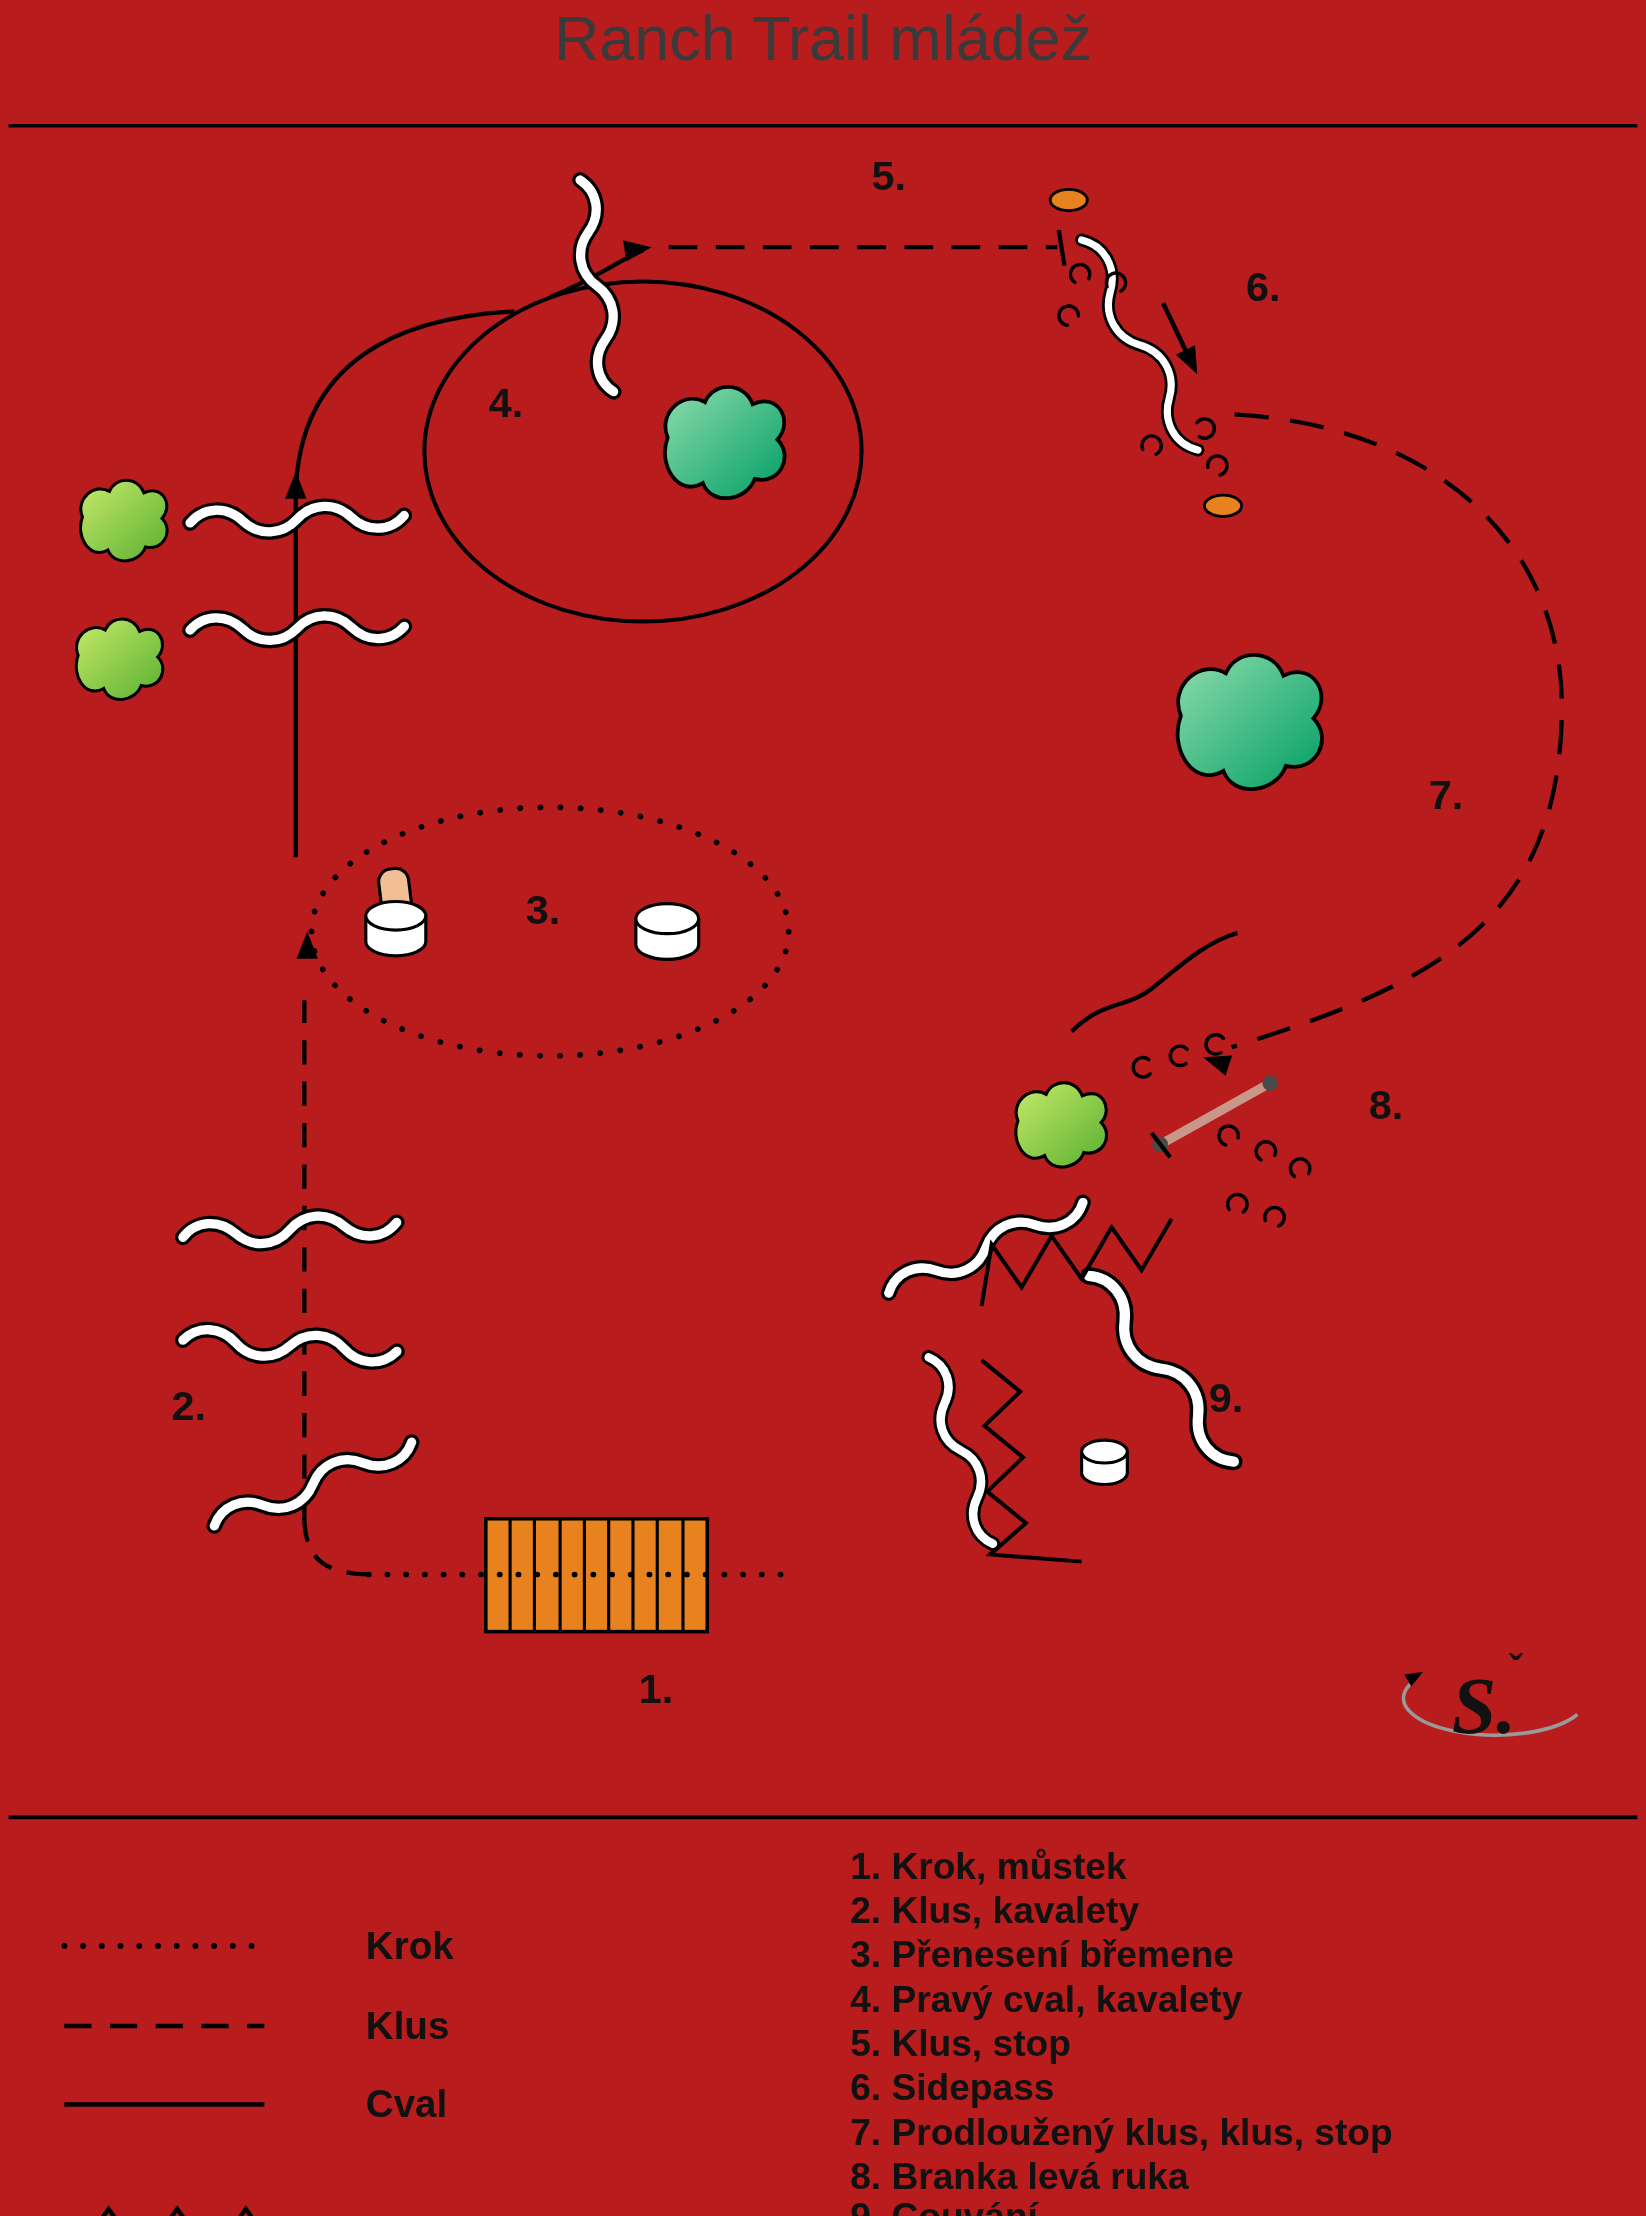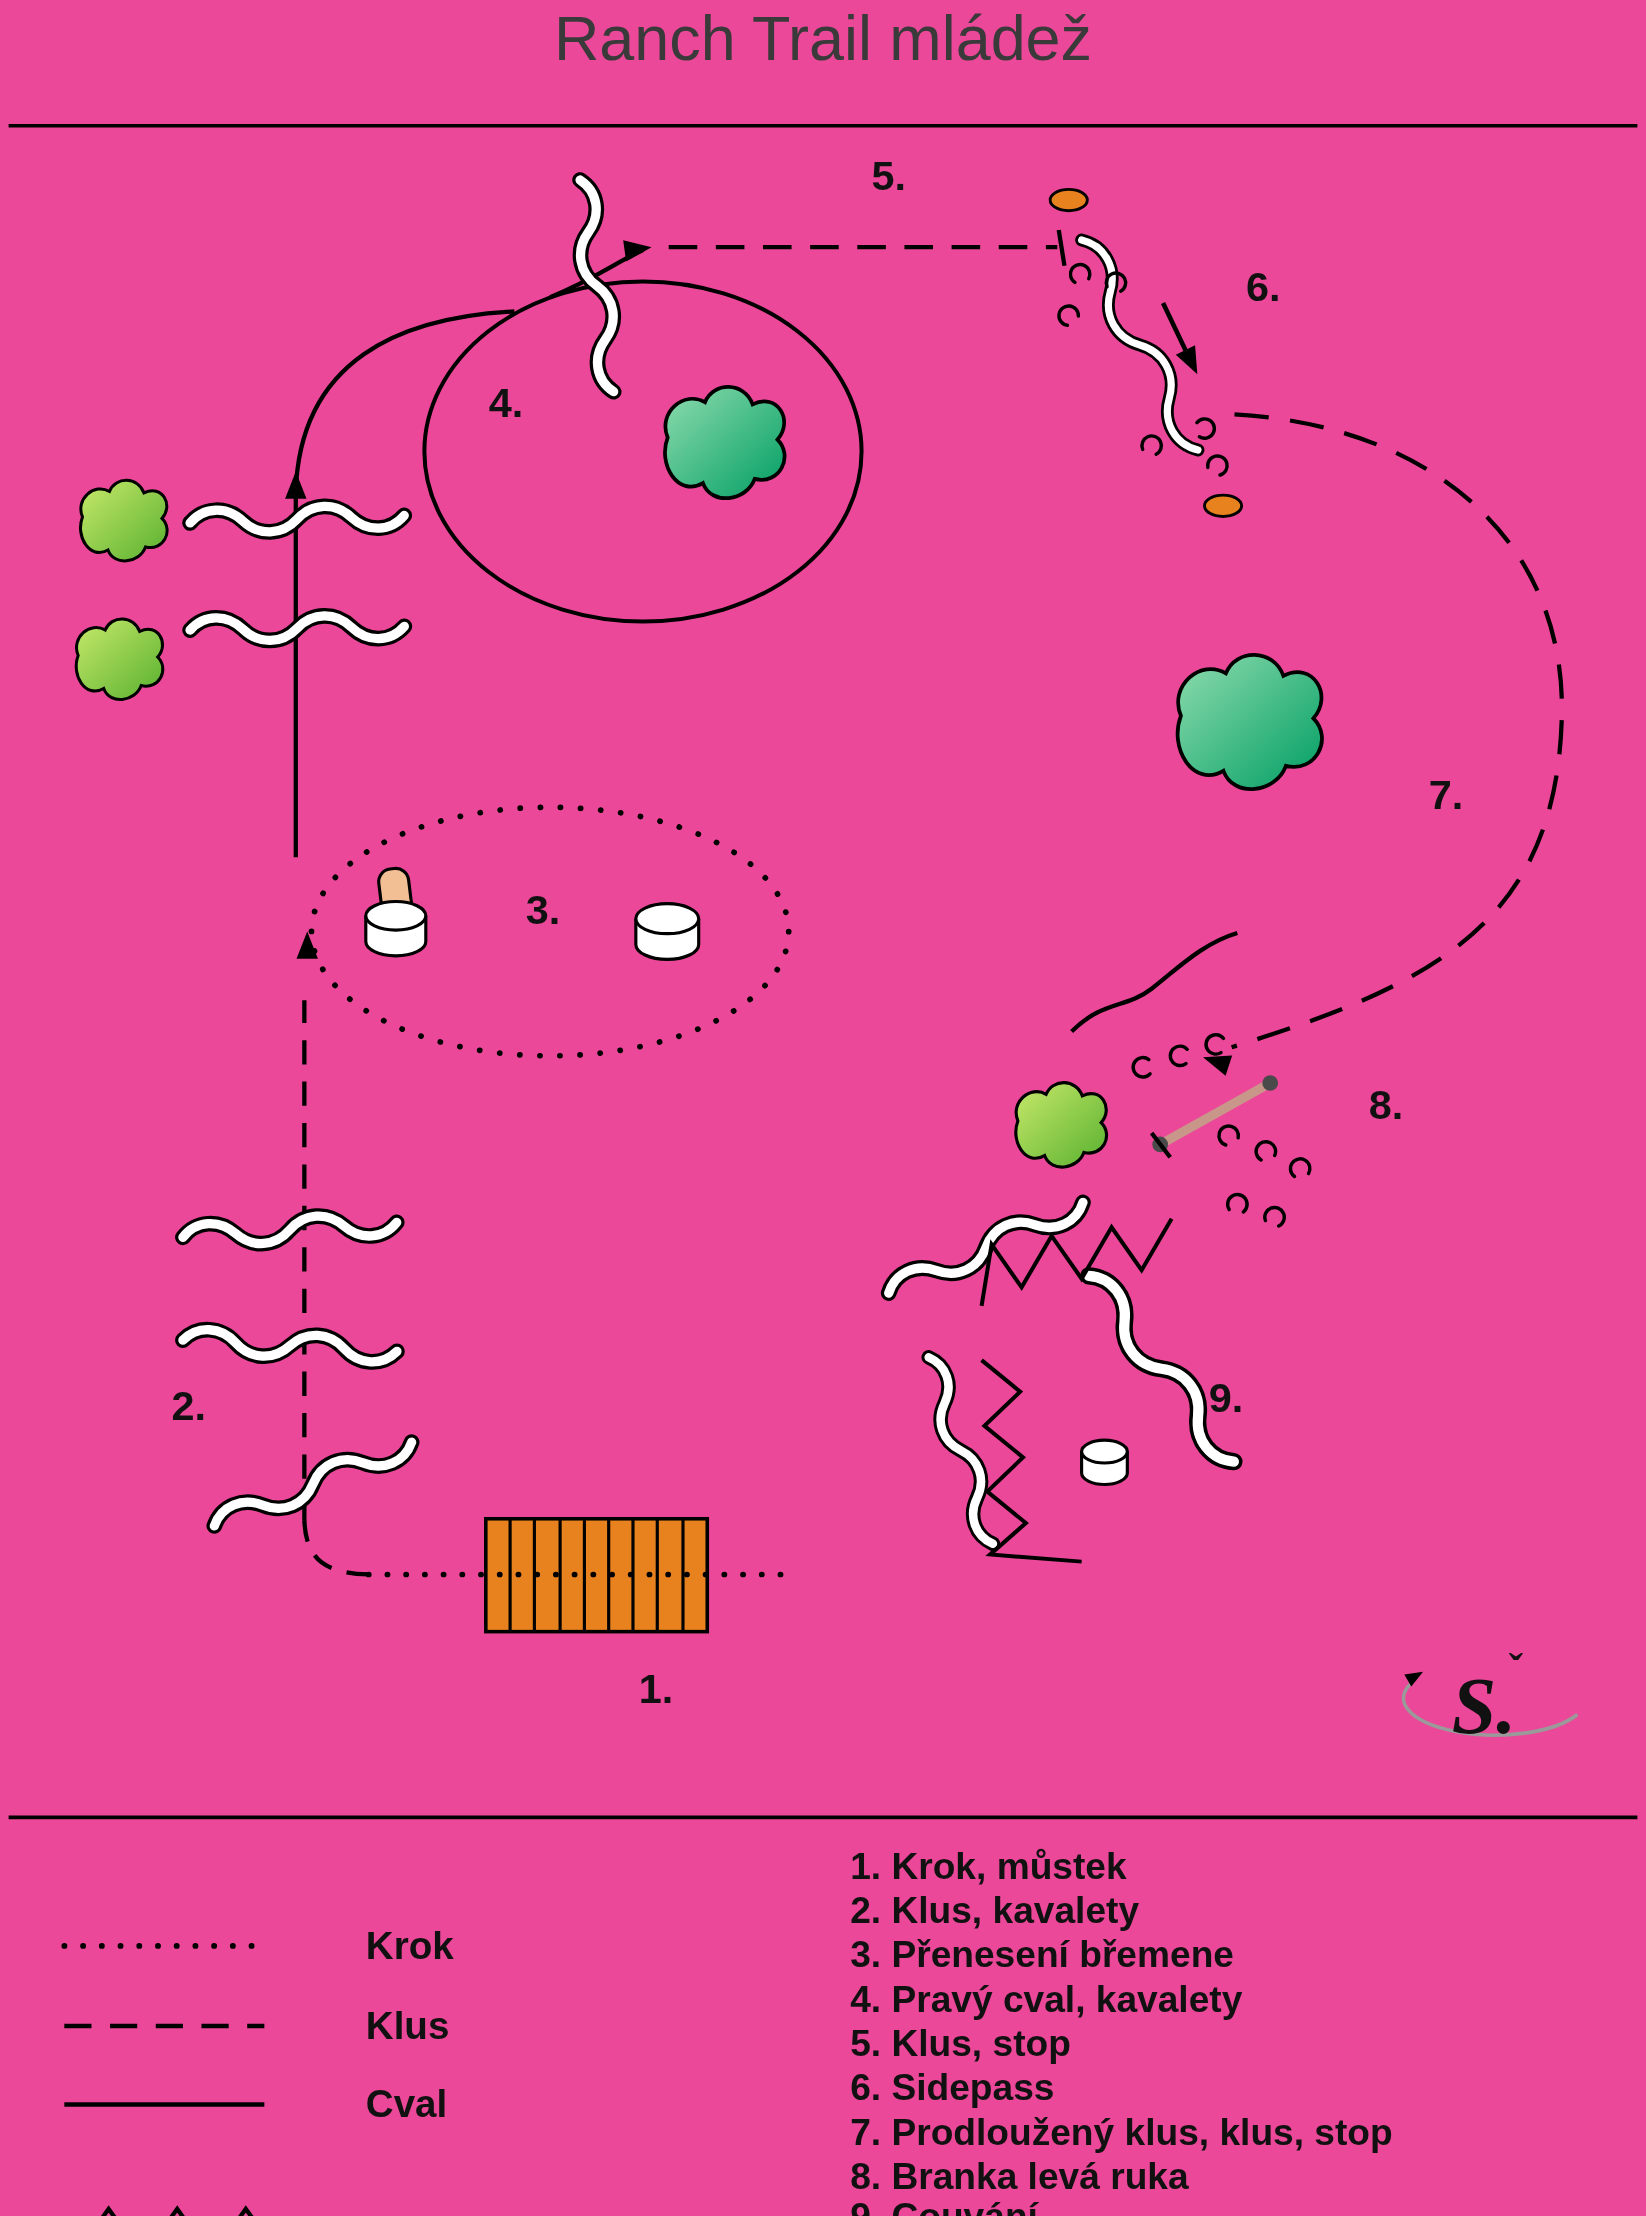--- a/index.html
+++ b/index.html
@@ -7,21 +7,21 @@
     padding: 0;
     background: #ffffff;
     width: 1646px;
     height: 2216px;
     overflow: hidden;
   }
   .page {
     position: relative;
     width: 1646px;
     height: 2216px;
-    background: #ec4899;
+    background: #b91c1c;
   }
   svg { display: block; }
   text {
     font-family: "Liberation Sans", "DejaVu Sans", sans-serif;
     fill: #111111;
   }
   .title-text {
     font-size: 44px;
     fill: #3a3a3a;
     font-weight: 400;

